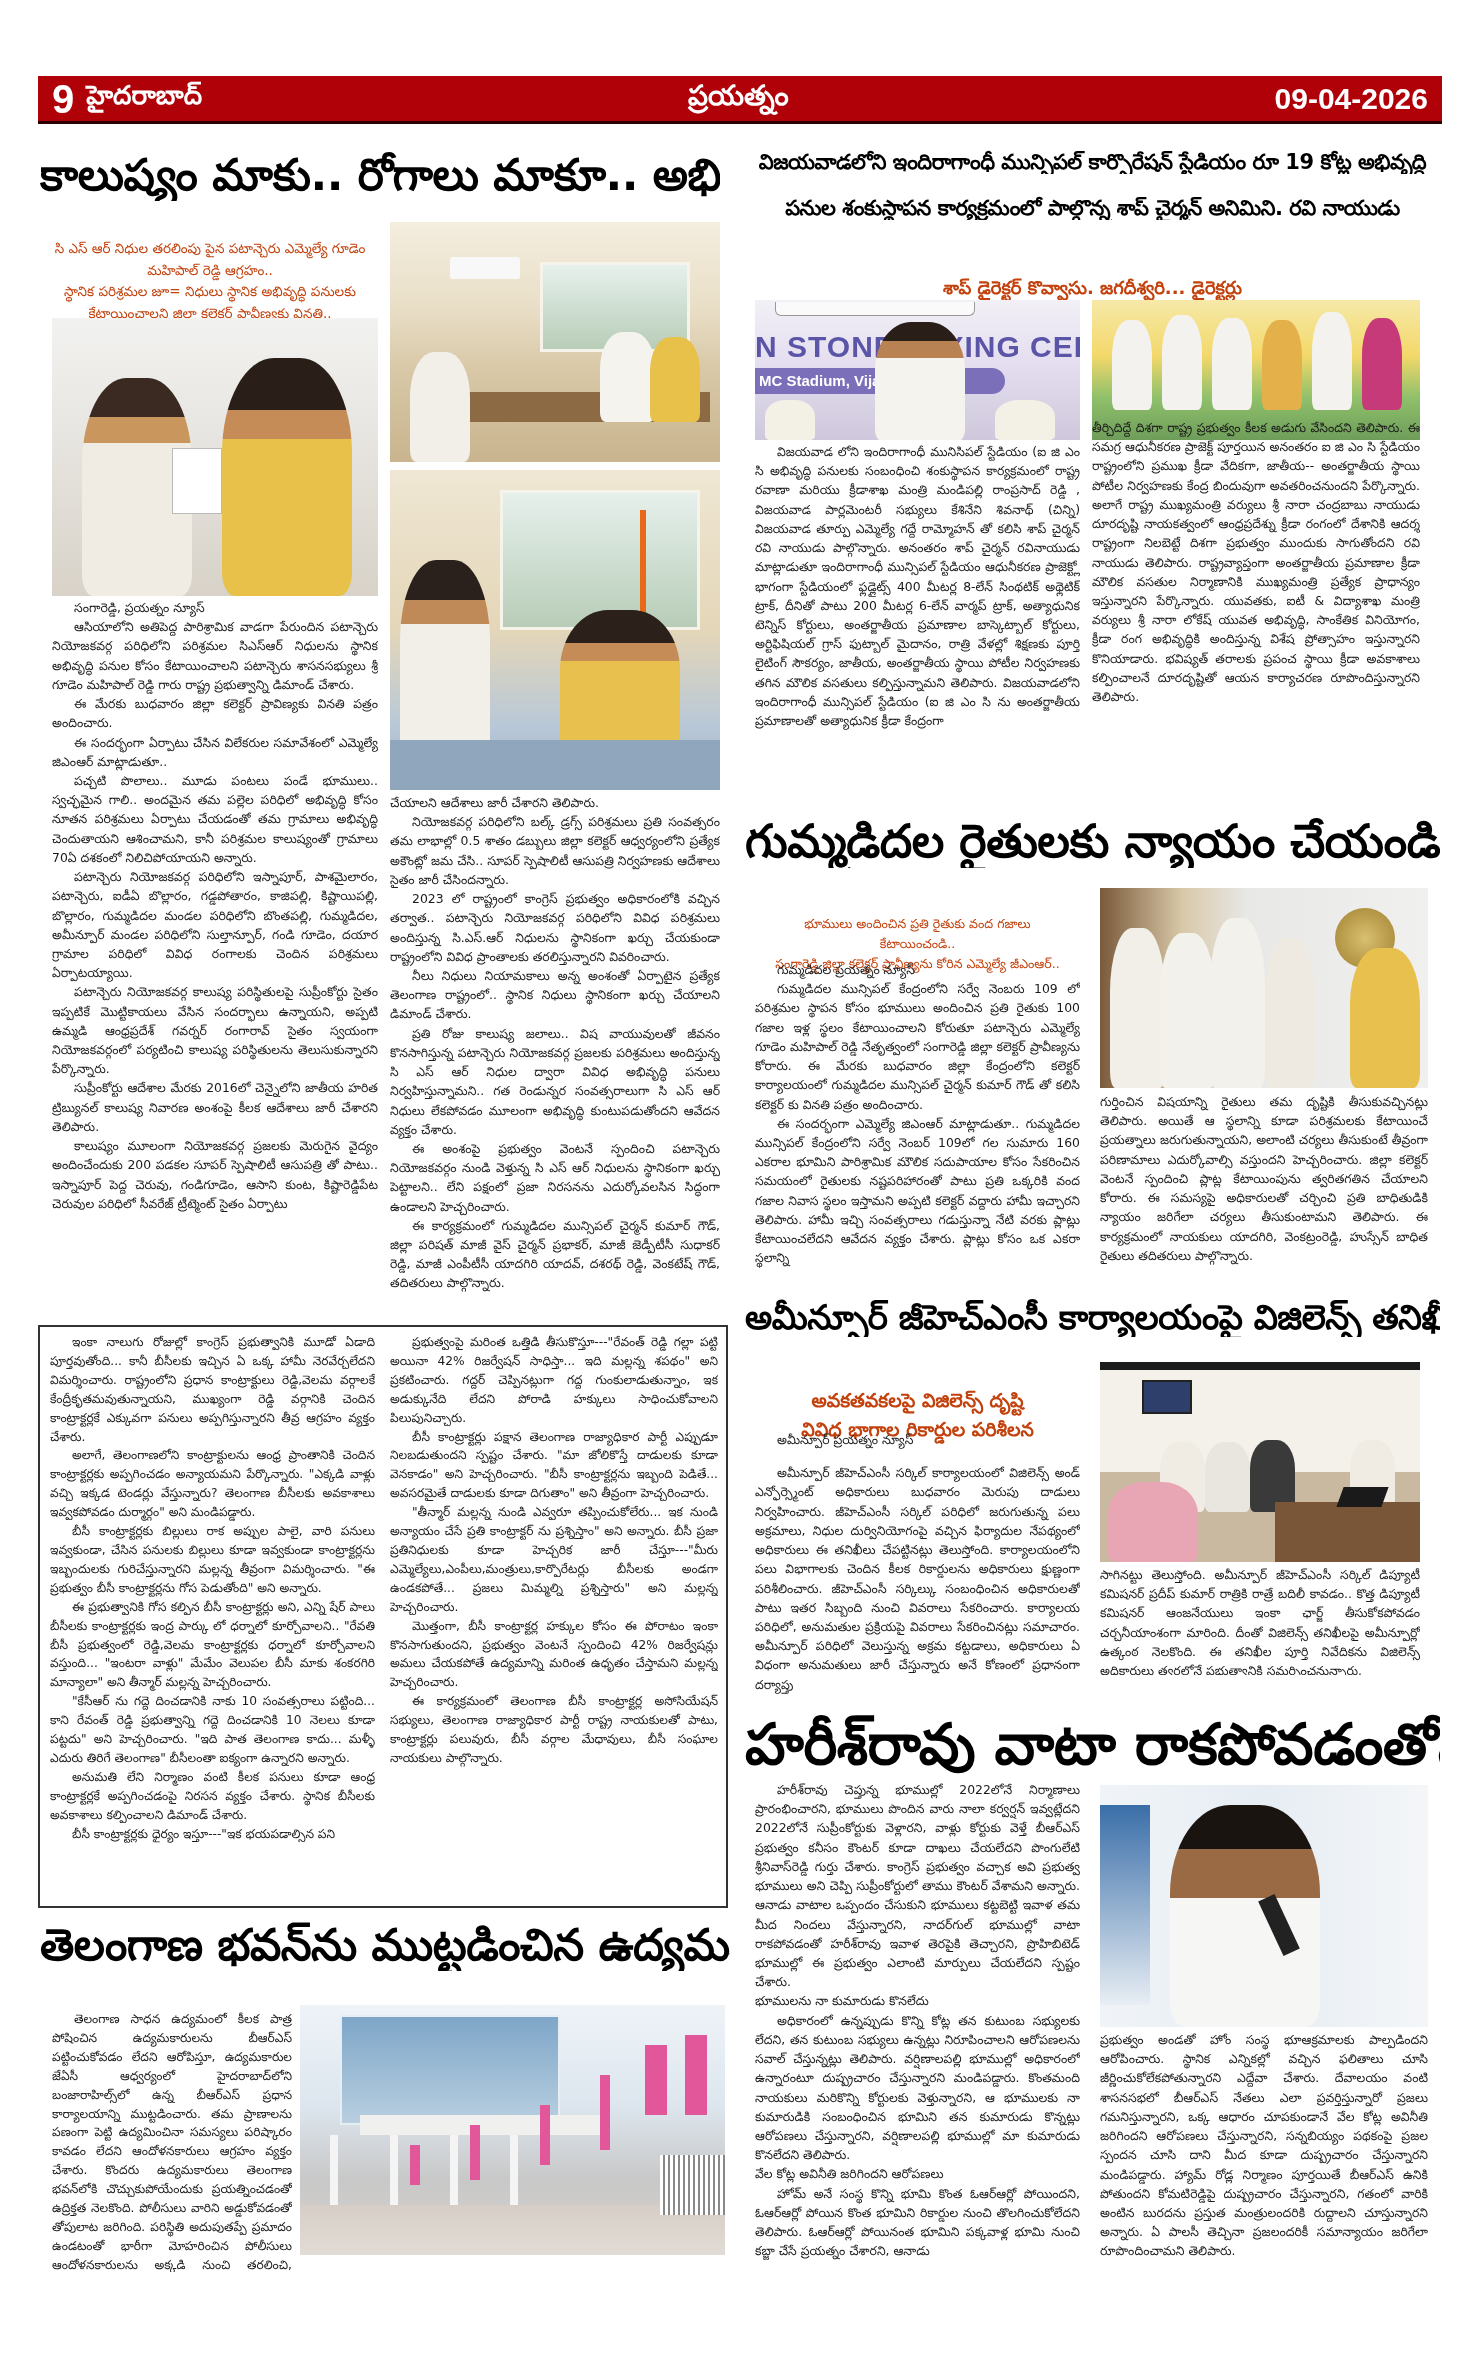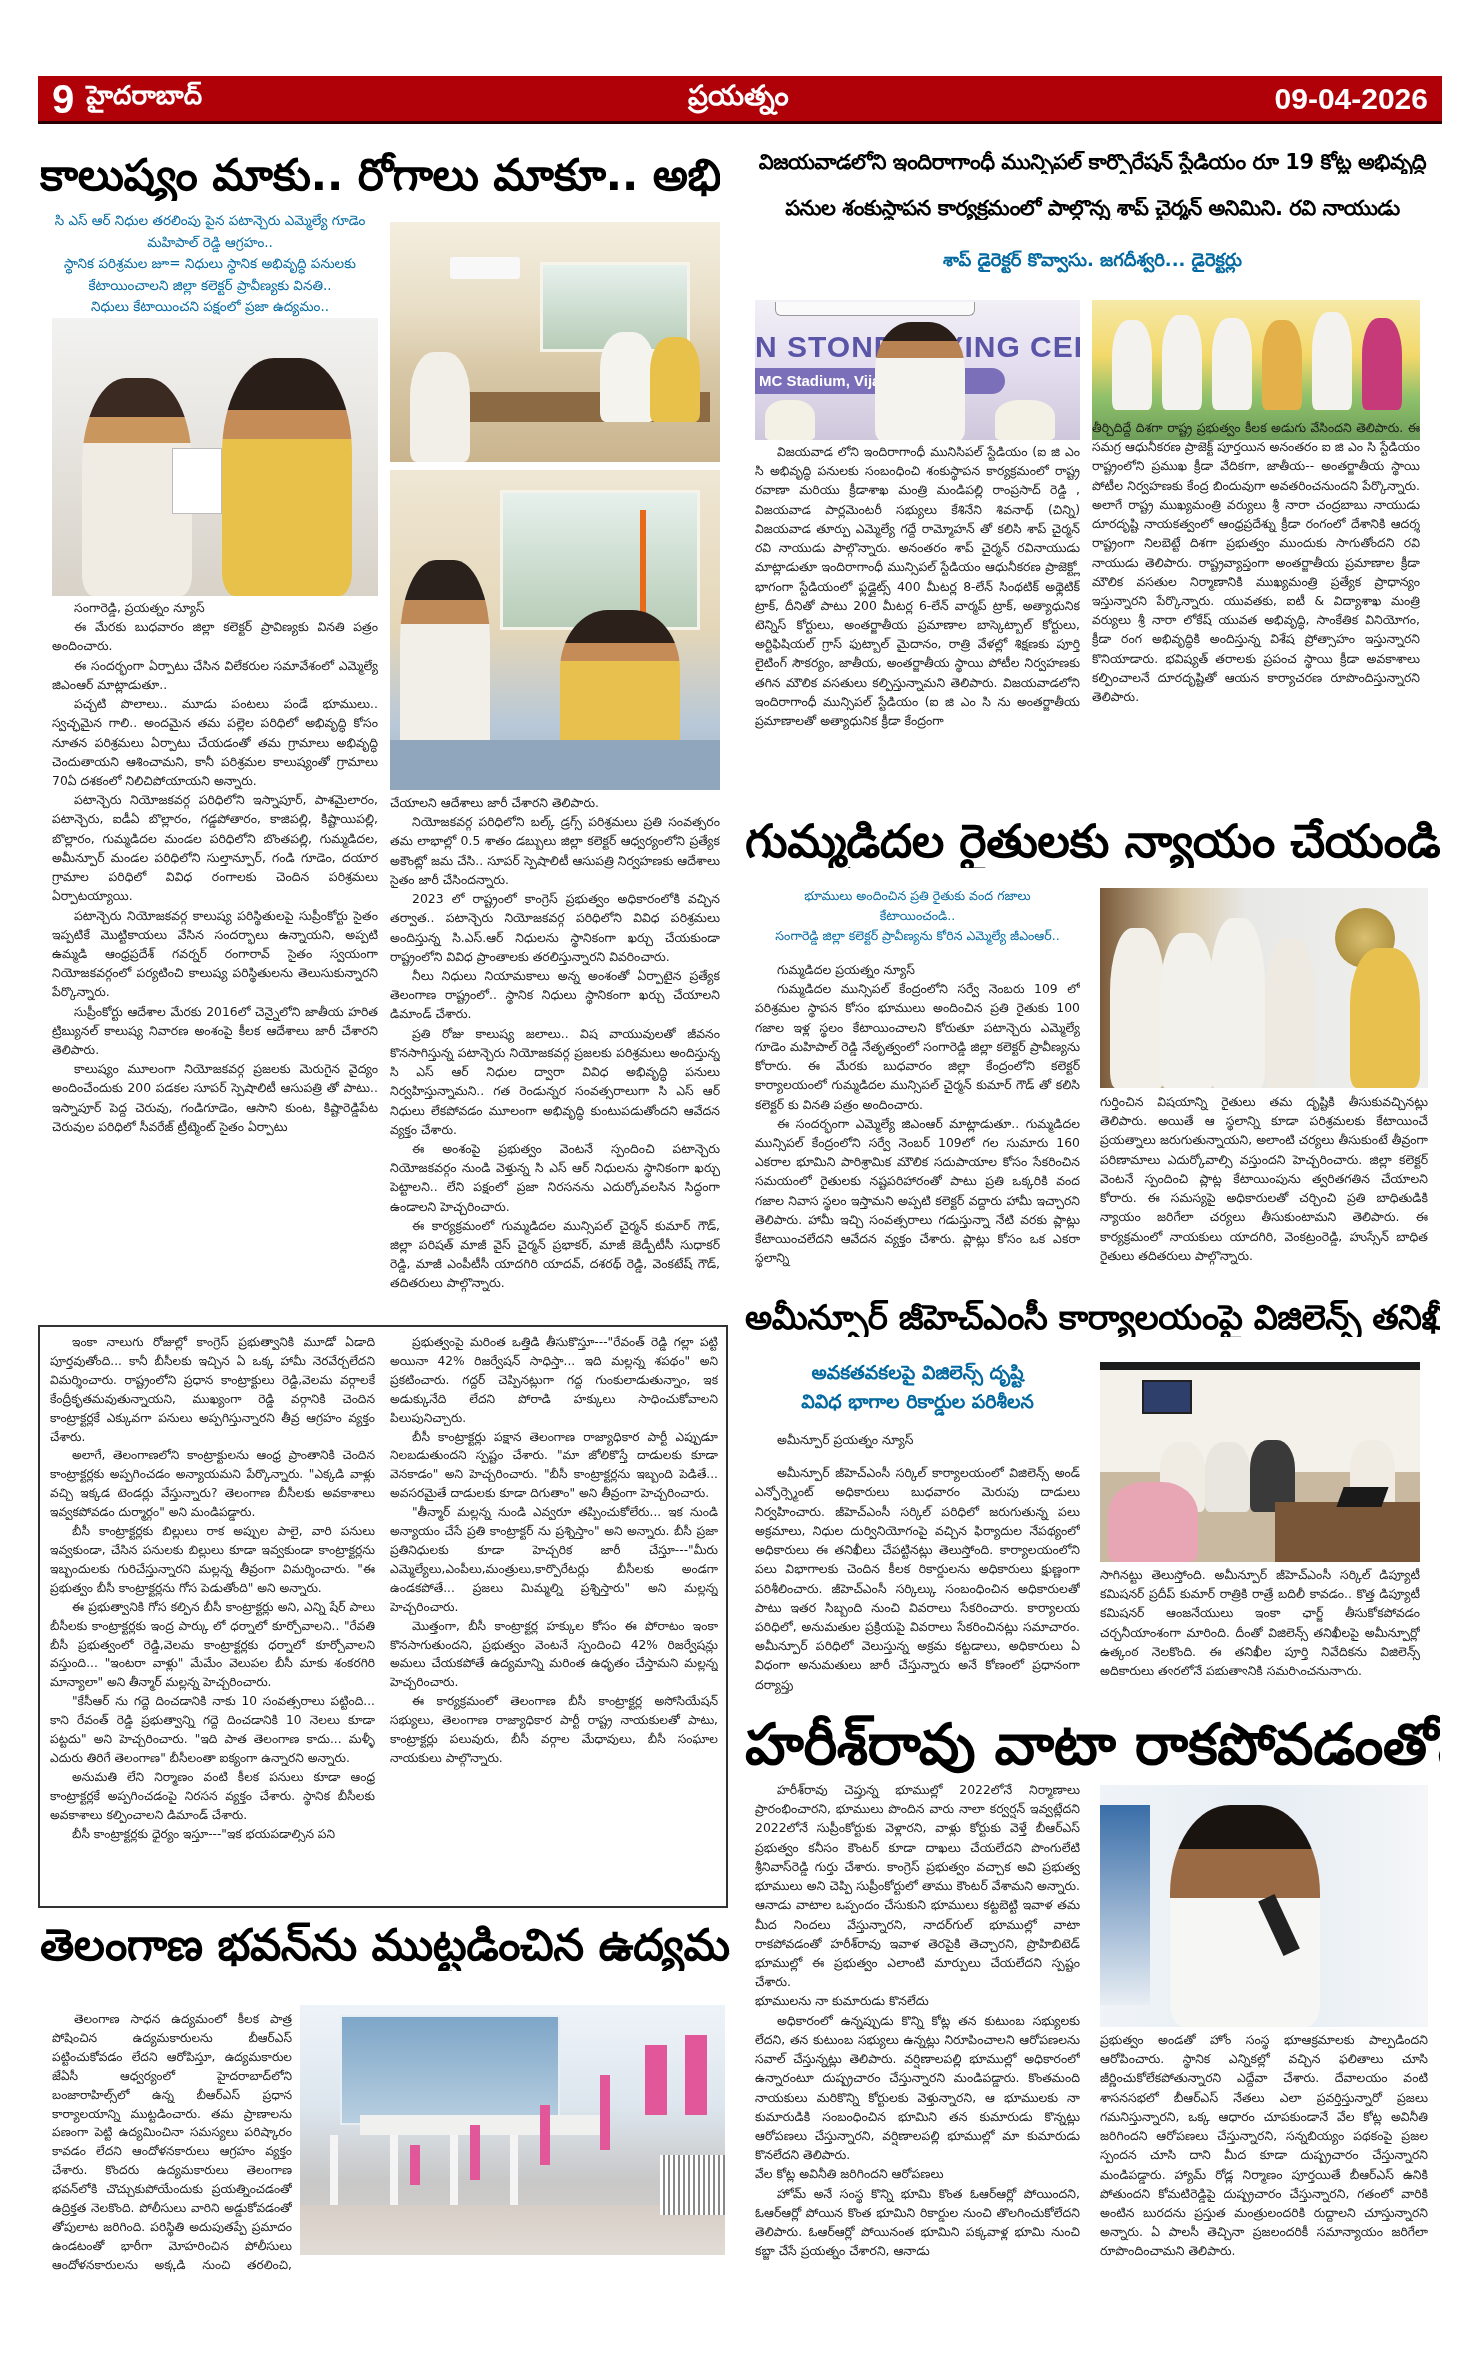--- a/index.html
+++ b/index.html
@@ -16,21 +16,21 @@
   .masthead .pgno { font-family: "Liberation Sans", sans-serif; font-weight: 700; font-size: 40px; line-height: 1; }
   .masthead .city { font-weight: 700; font-size: 26px; }
   .masthead .brand { font-weight: 700; font-size: 28px; }
   .masthead .date { font-family: "Liberation Sans", sans-serif; font-weight: 700; font-size: 30px; }
 
   .abs { position: absolute; }
   .headline { font-weight: 900; color: #000; text-align: center; letter-spacing: -0.5px; line-height: 1.15; white-space: nowrap; overflow: hidden; }
   .hl-xl { font-size: 44px; }
   .hl-lg { font-size: 38px; }
   .hl-md { font-size: 22px; }
-  .subhead { text-align: center; font-size: 13.5px; line-height: 1.6; color: #0369a1; }
+  .subhead { text-align: center; font-size: 13.5px; line-height: 1.6; color: #c2410c; margin-top: 28px; }
   .subhead.lg { font-size: 19px; line-height: 1.5; font-weight: 600; }
   .body {
     font-size: 12.4px; line-height: 1.55; text-align: justify; color: #1a1a1a;
     overflow: hidden;
   }
   .body p { text-indent: 22px; }
   .body p.dateline { text-indent: 22px; }
   .boxed { position: absolute; border: 2px solid #333; }
 
   
@@ -88,20 +88,21 @@
 <div class="photo ph-office" style="left:390px; top:470px; width:330px; height:320px; background:linear-gradient(180deg,#efe7d4 0%,#e4d6b8 50%,#b8c8d8 80%,#9fb2c4 100%);">
   <div class="window" style="left:110px; top:20px; width:200px; height:140px;"></div>
   <div style="position:absolute; left:250px; top:40px; width:6px; height:160px; background:#e66a1a;"></div>
   <div class="ph-person" style="left:10px; top:90px; width:90px; height:200px; background:linear-gradient(180deg,#2a211c 0 20%, #c08a58 20% 32%, #f2efe8 32% 100%);"></div>
   <div class="ph-person" style="left:170px; top:140px; width:120px; height:150px; background:linear-gradient(180deg,#2b201a 0 22%, #c58c58 22% 34%, #e7c04e 34% 100%);"></div>
   <div style="position:absolute; left:0; top:270px; width:330px; height:50px; background:#8fa6bd;"></div>
 </div>
 
 <div class="abs body" style="left:52px; top:598px; width:326px; height:720px;">
   <p class="dateline">సంగారెడ్డి, ప్రయత్నం న్యూస్</p>
+  <p>ఆసియాలోని అతిపెద్ద పారిశ్రామిక వాడగా పేరుందిన పటాన్చెరు నియోజకవర్గ పరిధిలోని పరిశ్రమల సిఎస్ఆర్ నిధులను స్థానిక అభివృద్ధి పనుల కోసం కేటాయించాలని పటాన్చెరు శాసనసభ్యులు శ్రీ గూడెం మహిపాల్ రెడ్డి గారు రాష్ట్ర ప్రభుత్వాన్ని డిమాండ్ చేశారు.</p>
   <p>ఈ మేరకు బుధవారం జిల్లా కలెక్టర్ ప్రావిణ్యకు వినతి పత్రం అందించారు.</p>
   <p>ఈ సందర్భంగా ఏర్పాటు చేసిన విలేకరుల సమావేశంలో ఎమ్మెల్యే జిఎంఆర్ మాట్లాడుతూ..</p>
   <p>పచ్చటి పొలాలు.. మూడు పంటలు పండే భూములు.. స్వచ్ఛమైన గాలి.. అందమైన తమ పల్లెల పరిధిలో అభివృద్ధి కోసం నూతన పరిశ్రమలు ఏర్పాటు చేయడంతో తమ గ్రామాలు అభివృద్ధి చెందుతాయని ఆశించామని, కానీ పరిశ్రమల కాలుష్యంతో గ్రామాలు 70ఏ దశకంలో నిలిచిపోయాయని అన్నారు.</p>
   <p>పటాన్చెరు నియోజకవర్గ పరిధిలోని ఇస్నాపూర్, పాశమైలారం, పటాన్చెరు, ఐడీఏ బొల్లారం, గడ్డపోతారం, కాజిపల్లి, కిష్టాయిపల్లి, బొల్లారం, గుమ్మడిదల మండల పరిధిలోని బొంతపల్లి, గుమ్మడిదల, అమీన్పూర్ మండల పరిధిలోని సుల్తాన్పూర్, గండి గూడెం, దయార గ్రామాల పరిధిలో వివిధ రంగాలకు చెందిన పరిశ్రమలు ఏర్పాటయ్యాయి.</p>
   <p>పటాన్చెరు నియోజకవర్గ కాలుష్య పరిస్థితులపై సుప్రీంకోర్టు సైతం ఇప్పటికే మొట్టికాయలు వేసిన సందర్భాలు ఉన్నాయని, అప్పటి ఉమ్మడి ఆంధ్రప్రదేశ్ గవర్నర్ రంగారావ్ సైతం స్వయంగా నియోజకవర్గంలో పర్యటించి కాలుష్య పరిస్థితులను తెలుసుకున్నారని పేర్కొన్నారు.</p>
   <p>సుప్రీంకోర్టు ఆదేశాల మేరకు 2016లో చెన్నైలోని జాతీయ హరిత ట్రిబ్యునల్ కాలుష్య నివారణ అంశంపై కీలక ఆదేశాలు జారీ చేశారని తెలిపారు.</p>
   <p>కాలుష్యం మూలంగా నియోజకవర్గ ప్రజలకు మెరుగైన వైద్యం అందించేందుకు 200 పడకల సూపర్ స్పెషాలిటీ ఆసుపత్రి తో పాటు.. ఇస్నాపూర్ పెద్ద చెరువు, గండిగూడెం, ఆసాని కుంట, కిష్టారెడ్డిపేట చెరువుల పరిధిలో సీవరేజ్ ట్రీట్మెంట్ సైతం ఏర్పాటు</p>
 </div>
 
 <div class="abs body" style="left:390px; top:793px; width:330px; height:525px;">

